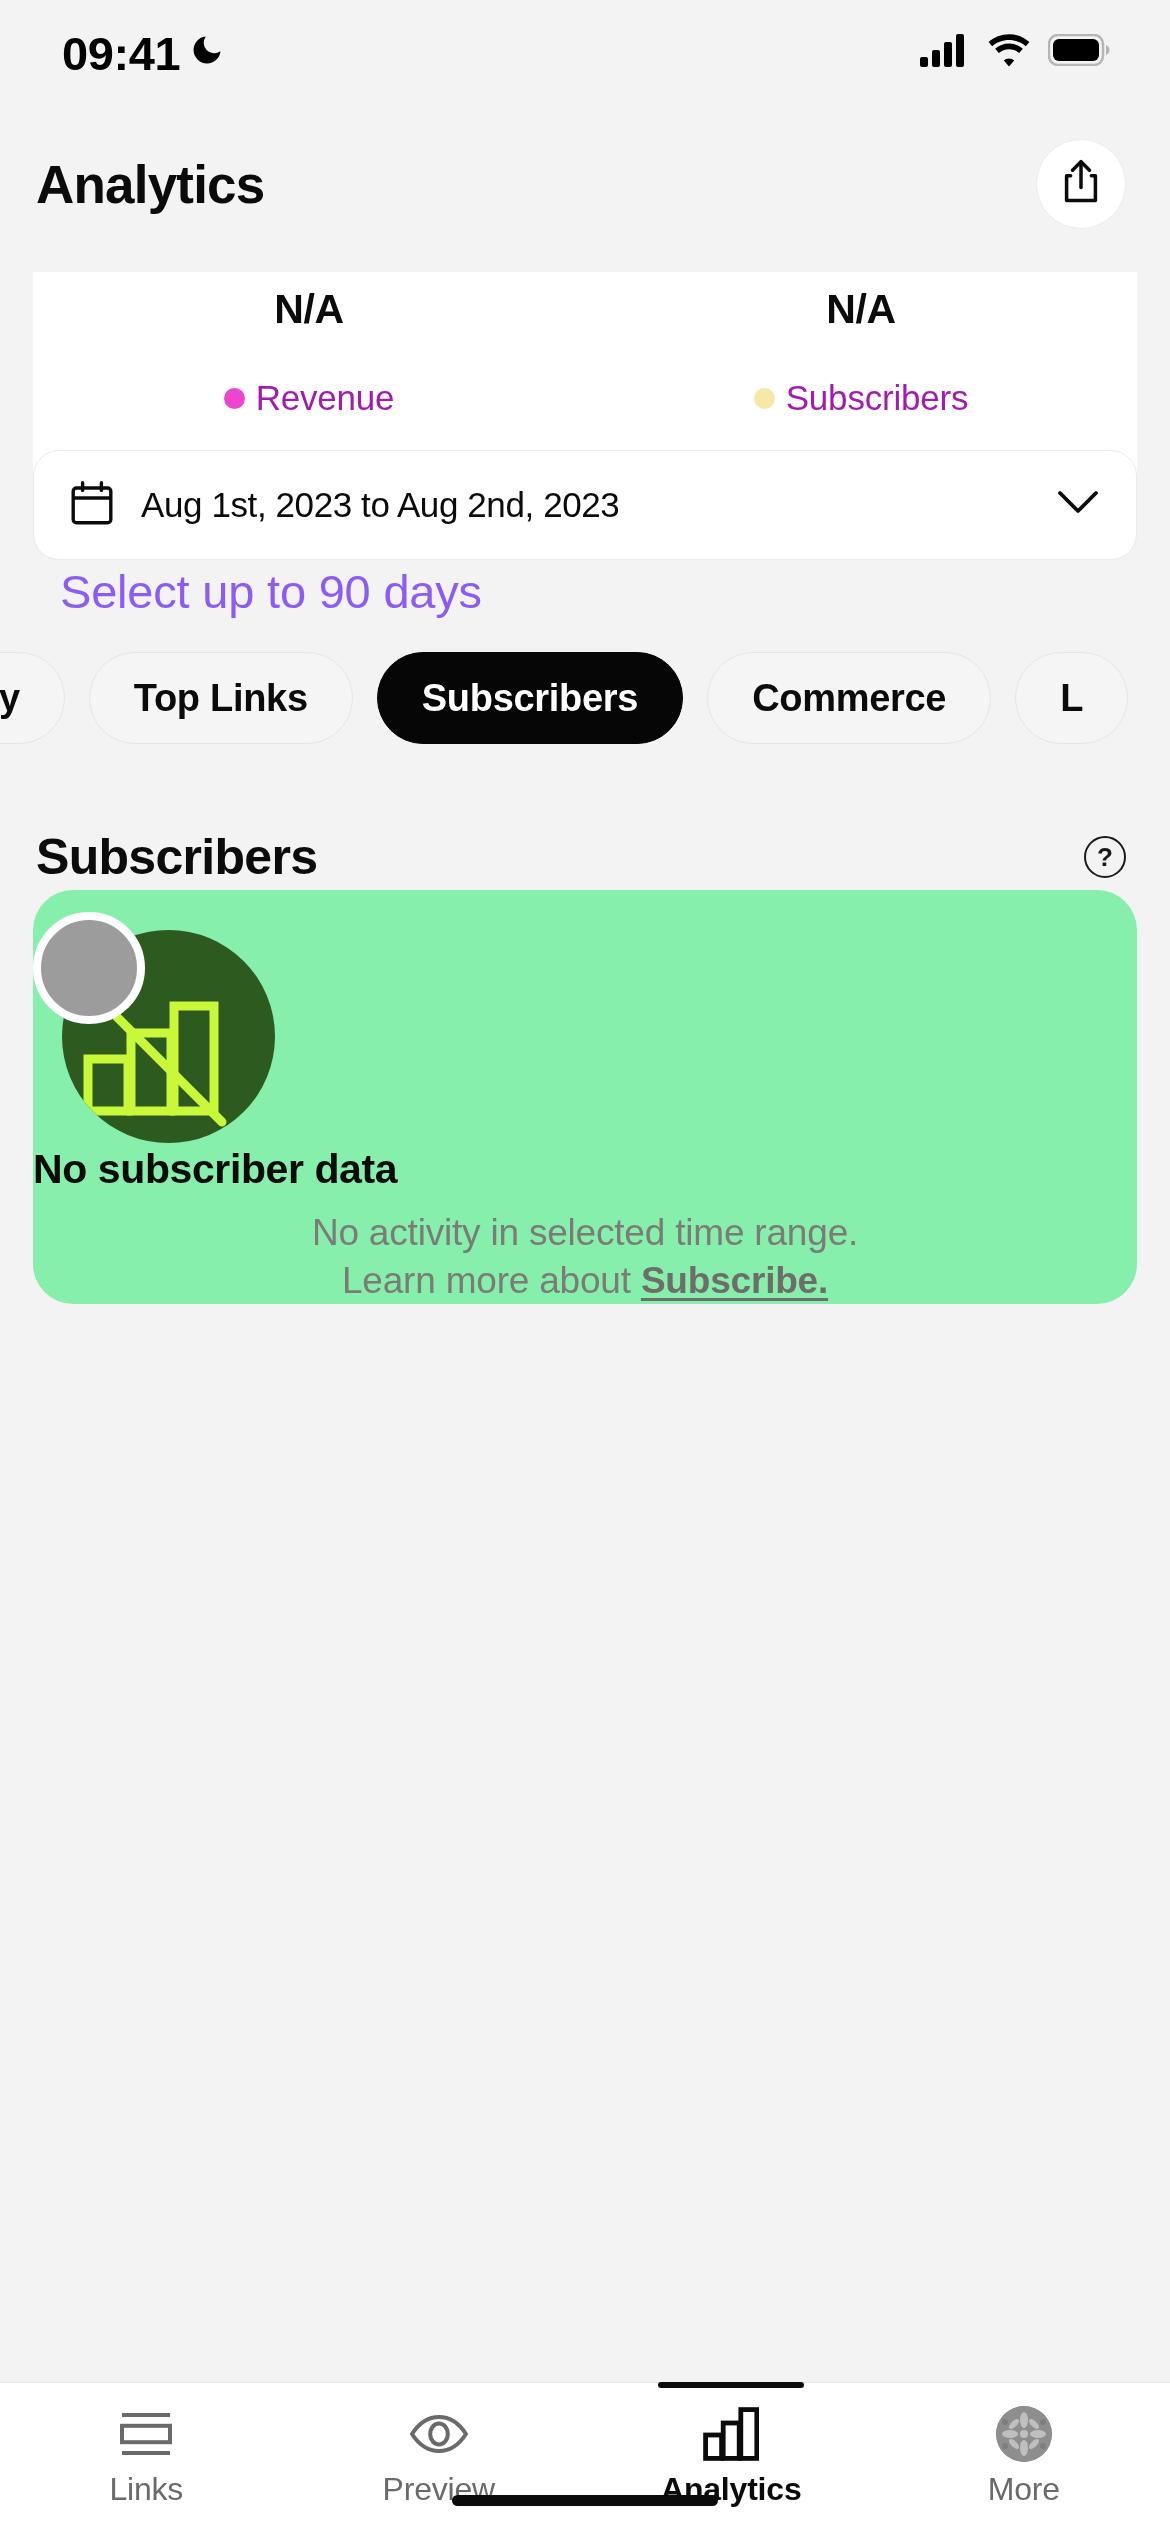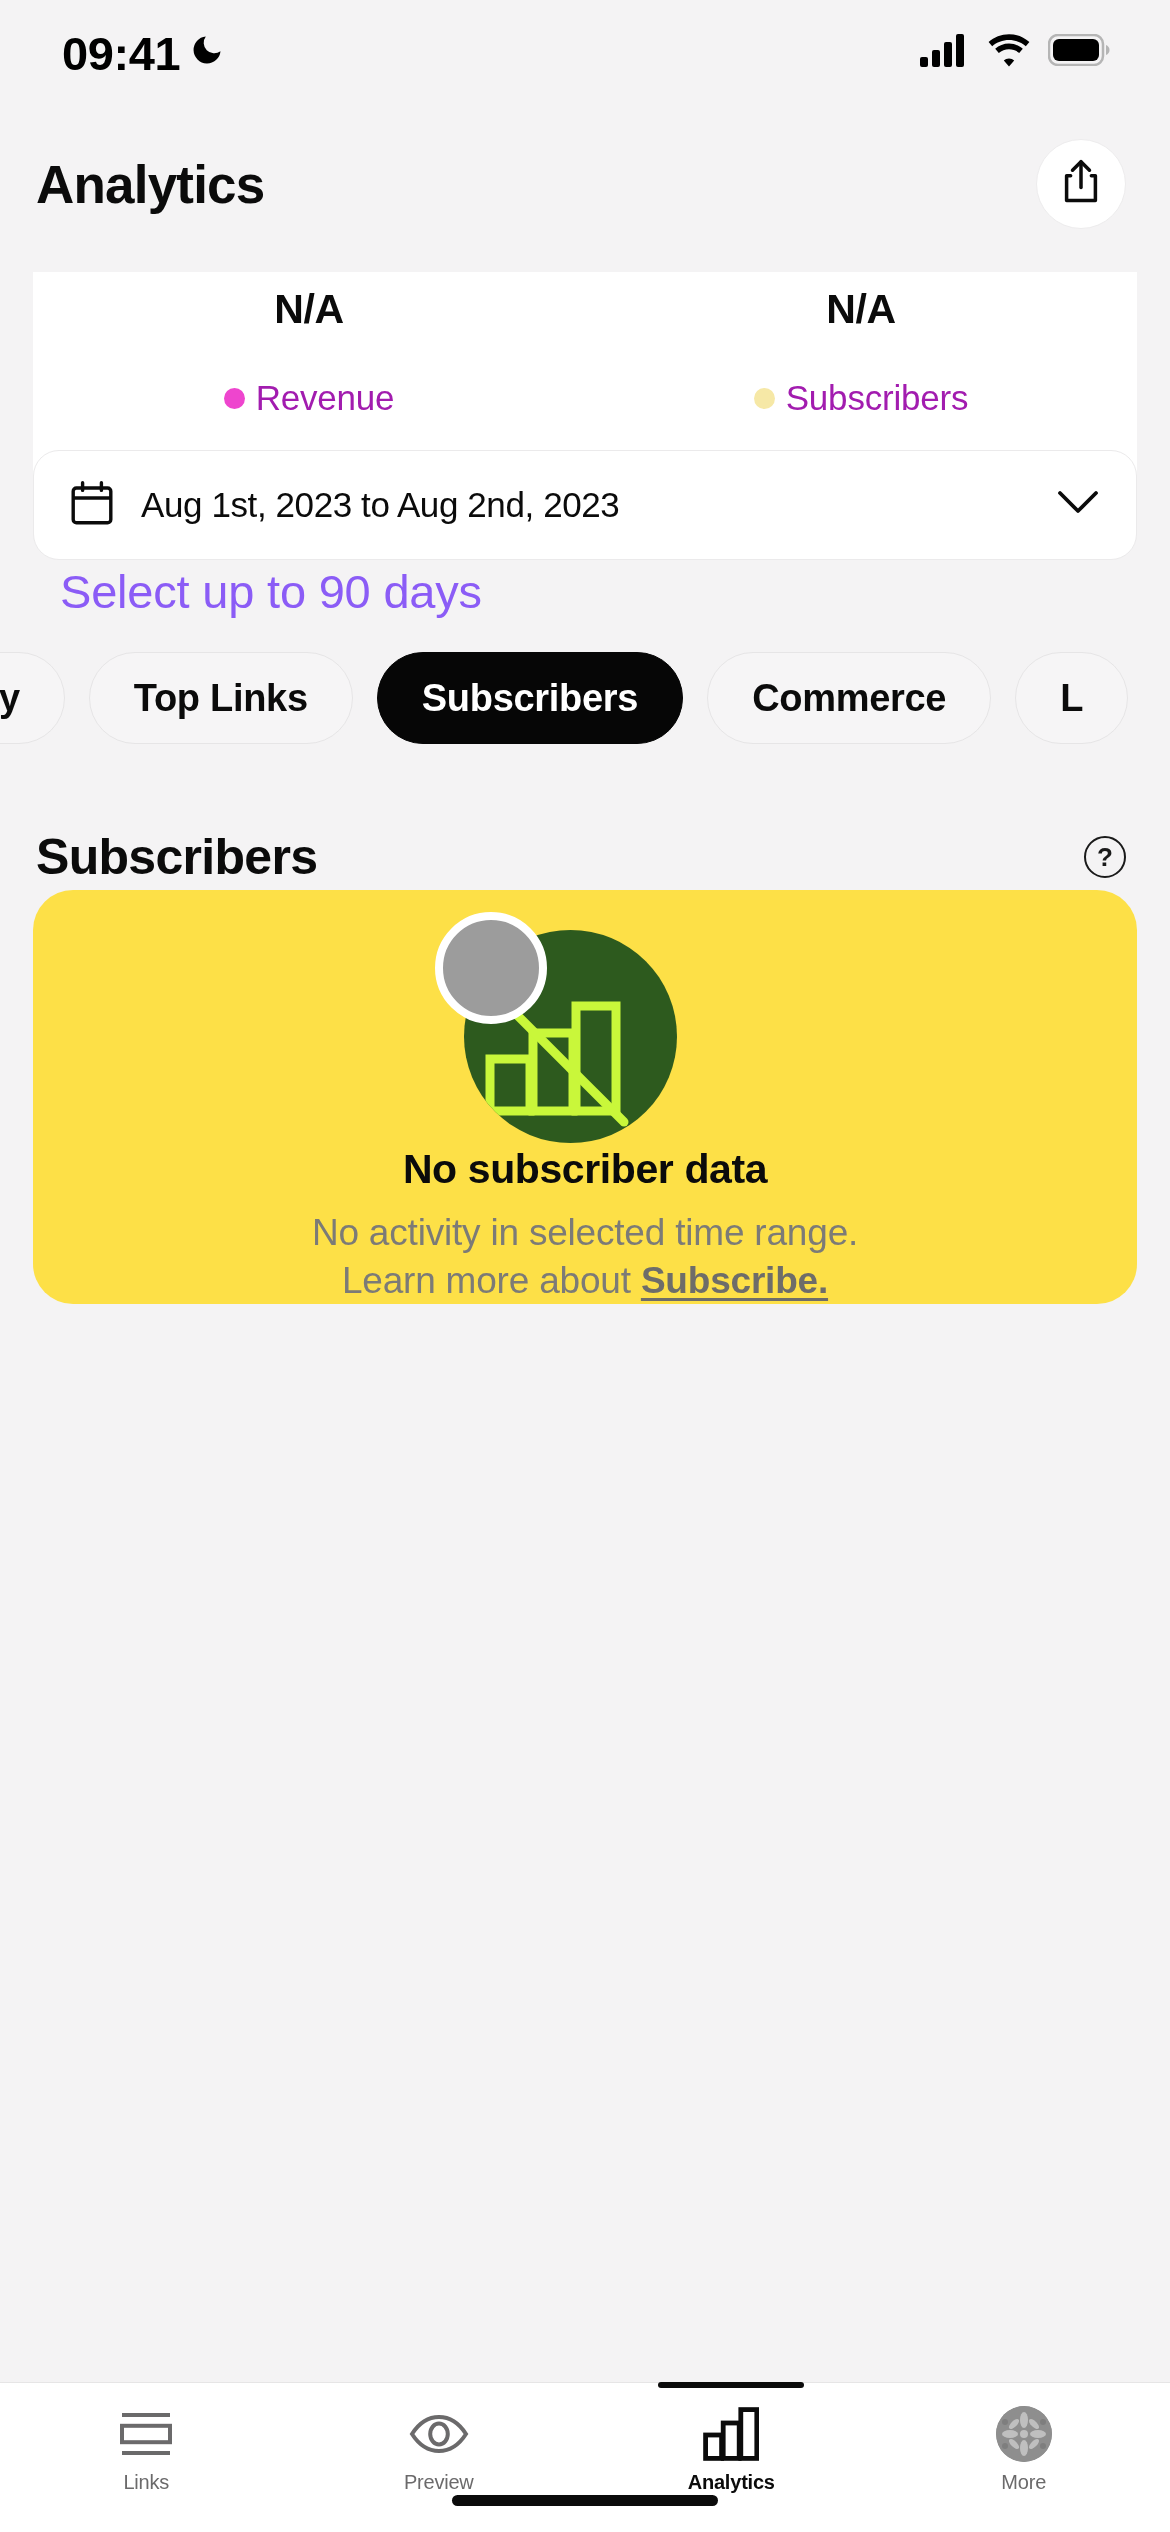--- a/index.html
+++ b/index.html
@@ -89,22 +89,22 @@
   .help-icon {
     width:42px; height:42px; border-radius:50%;
     border:2.5px solid #1A1A1A;
     display:flex; align-items:center; justify-content:center;
     font-size:26px; font-weight:700; color:#1A1A1A; line-height:1;
   }
 
   
   .empty-card {
     position:absolute; top:618px; left:33px; width:1104px; height:414px;
-    background:#fde047; border-radius:40px;
-    display:flex; flex-direction:column; align-items:center;
+    background:#86efac; border-radius:40px;
+    display:flex; flex-direction:column; 
   }
   .illus { position:relative; width:300px; height:230px; margin-top:22px; }
   .illus-green {
     position:absolute; left:29px; top:18px;
     width:213px; height:213px; border-radius:50%;
     background:#2D5A1E;
   }
   .illus-gray {
     position:absolute; left:0px; top:0px;
     width:96px; height:96px; border-radius:50%;
@@ -126,21 +126,21 @@
   .tabitem {
     flex:1; height:150px; position:relative;
     display:flex; flex-direction:column; align-items:center; justify-content:flex-start;
     padding-top:22px;
   }
   .tab-ind {
     position:absolute; top:-1px; left:50%; transform:translateX(-50%);
     width:146px; height:6px; background:#0B0B0B; border-radius:3px;
   }
   .tab-icon { height:58px; display:flex; align-items:center; justify-content:center; }
-  .tab-label { font-size:20px; color:#6B6A6B; margin-top:8px; letter-spacing:-0.2px; }
+  .tab-label { font-size:32px; color:#6B6A6B; margin-top:8px; letter-spacing:-0.2px; }
   .tabitem.active .tab-label { color:#0B0B0B; font-weight:700; }
   .avatar {
     width:56px; height:56px; border-radius:50%;
     background:#8D8D8D; overflow:hidden; position:relative;
   }
   .avatar svg { position:absolute; inset:0; }
 
   .home-indicator {
     position:absolute; bottom:26px; left:50%; transform:translateX(-50%);
     width:266px; height:11px; border-radius:6px; background:#0B0B0B;

